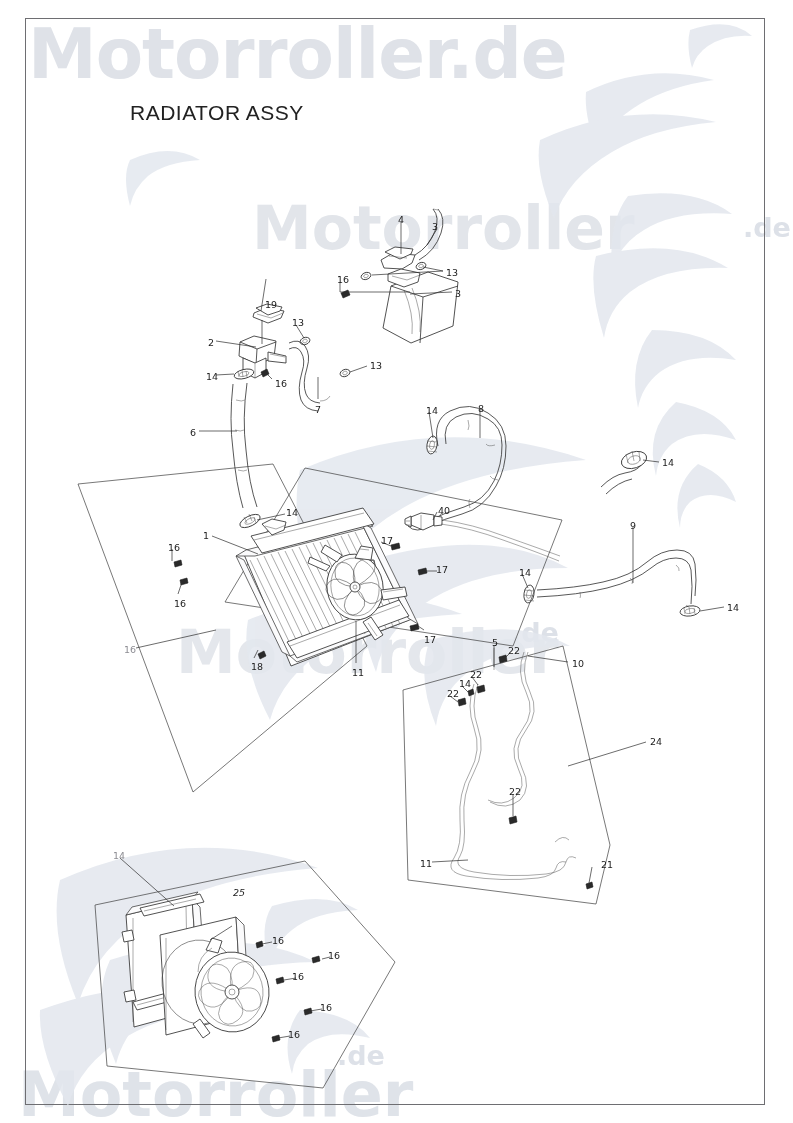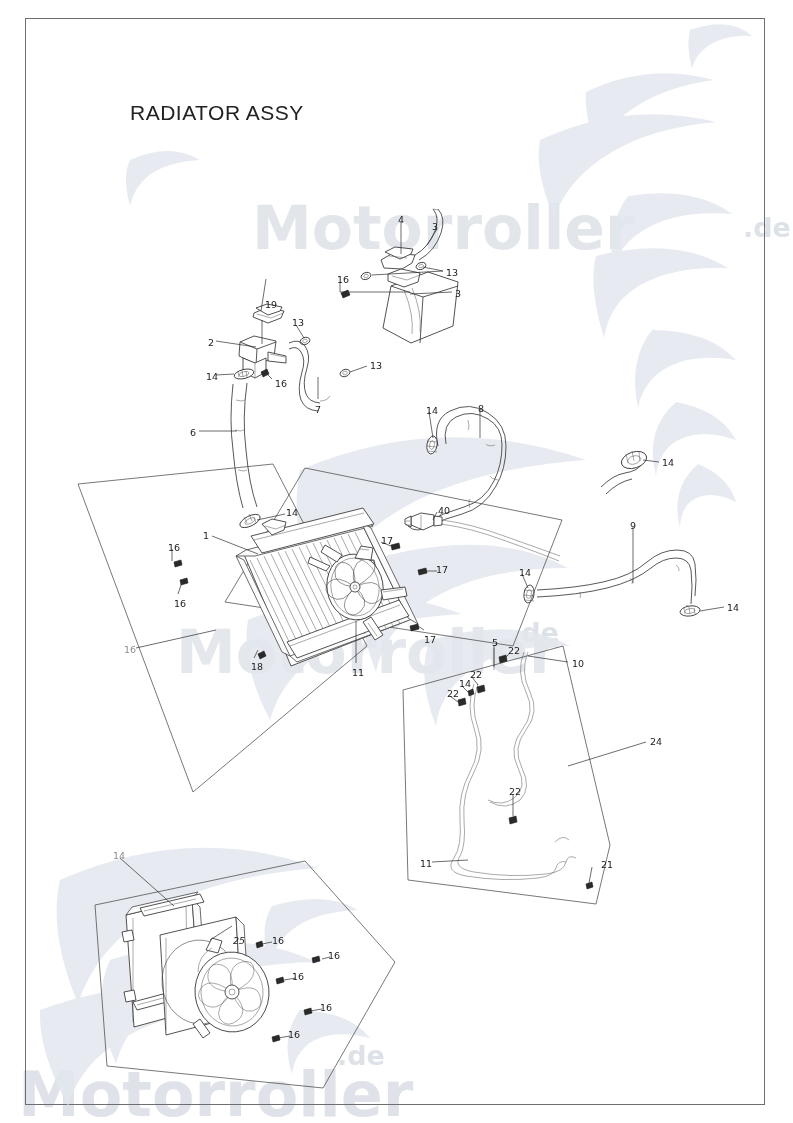--- a/index.html
+++ b/index.html
@@ -78,20 +78,21 @@
       <path d="M60 880 q130 -58 258 -12 q-100 8 -160 42 q-62 36 -80 94 q-30 -72 -18 -124z"></path>
       <path d="M110 960 q120 -38 206 2 q-94 2 -146 34 q-44 28 -54 68 q-26 -62 -6 -104z"></path>
       <path d="M40 1010 q120 -44 222 -6 q-88 4 -138 34 q-44 26 -56 68 q-30 -56 -28 -96z"></path>
       <path d="M272 906 q54 -16 86 4 q-44 2 -66 20 q-18 14 -22 36 q-12 -38 2 -60z"></path>
       <path d="M300 1010 q50 2 70 28 q-40 -10 -62 6 q-14 12 -16 30 q-12 -38 8 -64z"></path>
 
       <path d="M130 160 q40 -18 70 0 q-34 2 -52 16 q-14 12 -18 30 q-8 -30 0 -46z"></path>
     </g>
   </svg>
 
+  <div class="wm" id="wm-top">Motorroller.de</div>
   <div class="wm" id="wm-mid">Motorroller</div>
   <div class="wm-de" id="wm-de-1">.de</div>
   <div class="wm" id="wm-mid2">Motorroller</div>
   <div class="wm-de" id="wm-de-2">.de</div>
   <div class="wm" id="wm-bot">Motorroller</div>
   <div class="wm-de" id="wm-de-3">.de</div>
 
   <div id="frame"></div>
 
   <div id="title-en">RADIATOR ASSY</div>
@@ -490,21 +491,21 @@
       <div class="cal" style="left: 508px; top: 646px;">22</div>
       <div class="cal" style="left: 572px; top: 659px;">10</div>
       <div class="cal" style="left: 470px; top: 670px;">22</div>
       <div class="cal" style="left: 459px; top: 679px;">14</div>
       <div class="cal" style="left: 447px; top: 689px;">22</div>
       <div class="cal" style="left: 650px; top: 737px;">24</div>
       <div class="cal" style="left: 509px; top: 787px;">22</div>
       <div class="cal" style="left: 420px; top: 859px;">11</div>
       <div class="cal" style="left: 601px; top: 860px;">21</div>
       <div class="cal faded" style="left: 113px; top: 851px;">14</div>
-      <div class="cal" style="left: 233px; top: 936px; font-style: italic;">25</div>
+      <div class="cal" style="left: 233px; top: 888px; font-style: italic;">25</div>
       <div class="cal" style="left: 272px; top: 936px;">16</div>
       <div class="cal" style="left: 328px; top: 951px;">16</div>
       <div class="cal" style="left: 292px; top: 972px;">16</div>
       <div class="cal" style="left: 320px; top: 1003px;">16</div>
       <div class="cal" style="left: 288px; top: 1030px;">16</div>
     </div>
 
 </div>
 
 </body></html>

